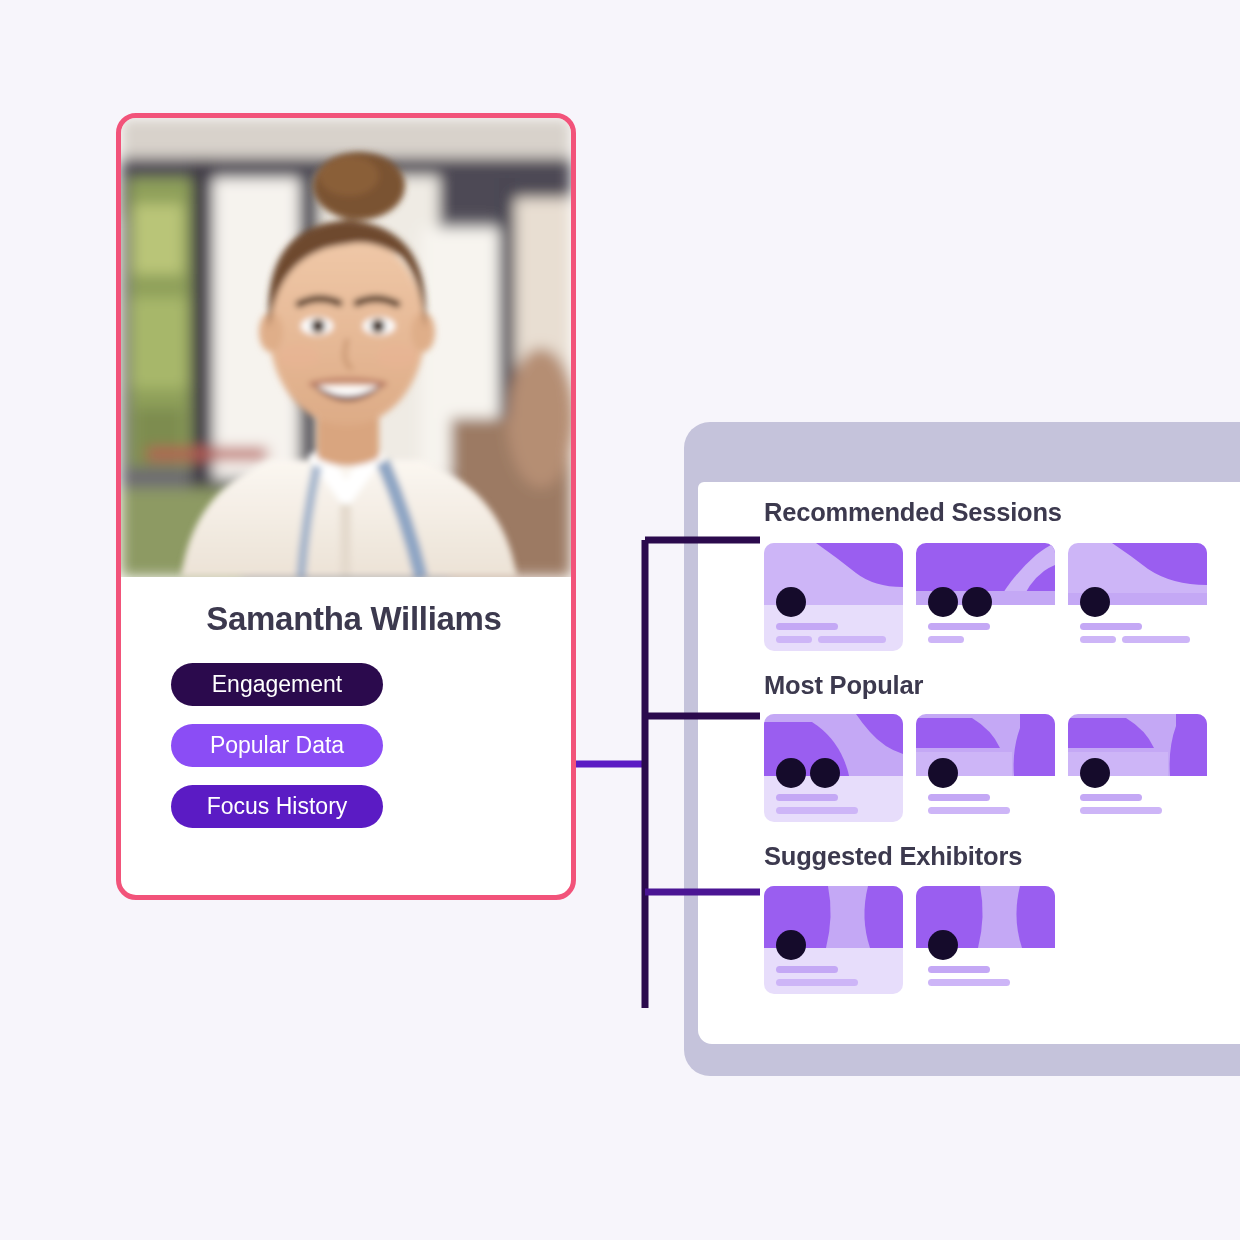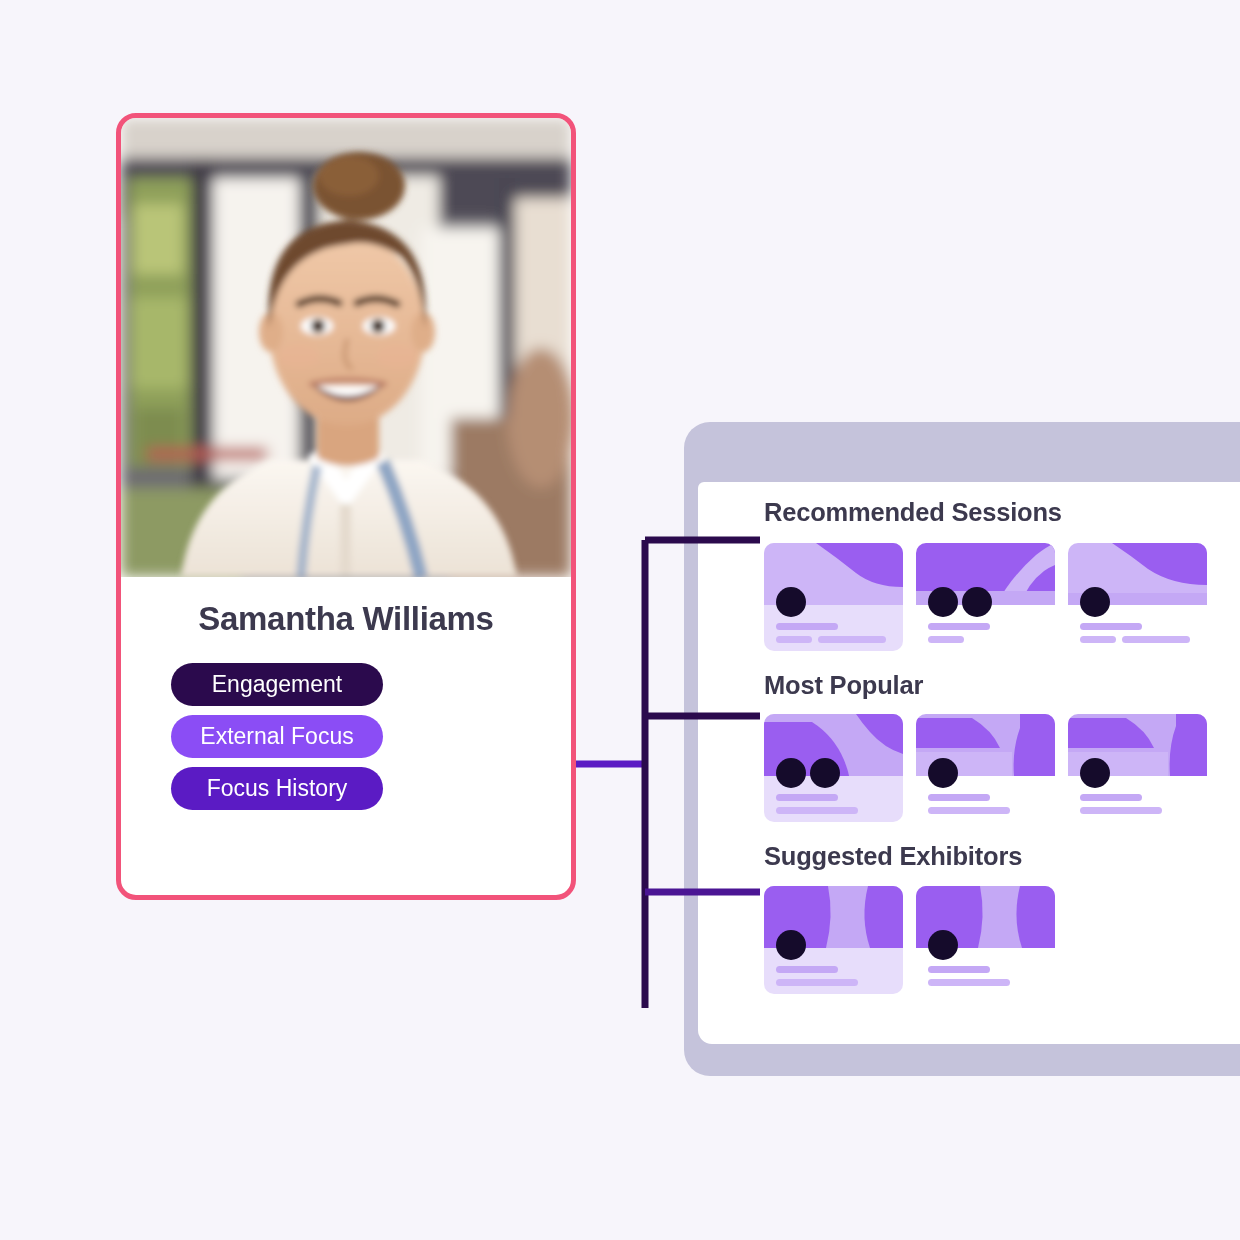--- a/index.html
+++ b/index.html
@@ -147,38 +147,39 @@
   .profile-name {
     position: absolute;
     top: 482px;
     left: 0;
     width: 450px;
     text-align: center;
     font-size: 33px;
     font-weight: bold;
     color: #3c394e;
     letter-spacing: -0.3px;
+    padding-left: 8px;
   }
 
   .pills {
     position: absolute;
     top: 545px;
     left: 50px;
     width: 350px;
   }
   .pill {
     height: 43px;
     border-radius: 22px;
     display: flex;
     align-items: center;
     justify-content: center;
     color: #ffffff;
     font-size: 23px;
     font-weight: 400;
-    margin-bottom: 9px;
+    margin-bottom: 18px;
     box-sizing: border-box;
     padding: 16px 14px;
     width: 212px;
   }
 
   .section-title, .profile-name { user-select: none; }
 </style>
 </head>
 <body>
 
@@ -430,19 +431,19 @@
           <ellipse cx="178" cy="238" rx="20" ry="13" fill="#eab394" opacity="0.5"></ellipse>
           <ellipse cx="276" cy="238" rx="20" ry="13" fill="#eab394" opacity="0.5"></ellipse>
         </g>
       </svg>
     </div>
 
     <div class="profile-name">Samantha Williams</div>
 
     <div class="pills">
       <div class="pill" style="background:#2b0a4d;">Engagement</div>
-      <div class="pill" style="background:#8b4df5;">External Focus</div>
+      <div class="pill" style="background:#8b4df5;">Popular Data</div>
       <div class="pill" style="background:#5b1bc4;">Focus History</div>
     </div>
 
   </div>
 
 </div>
 
 </body></html>

